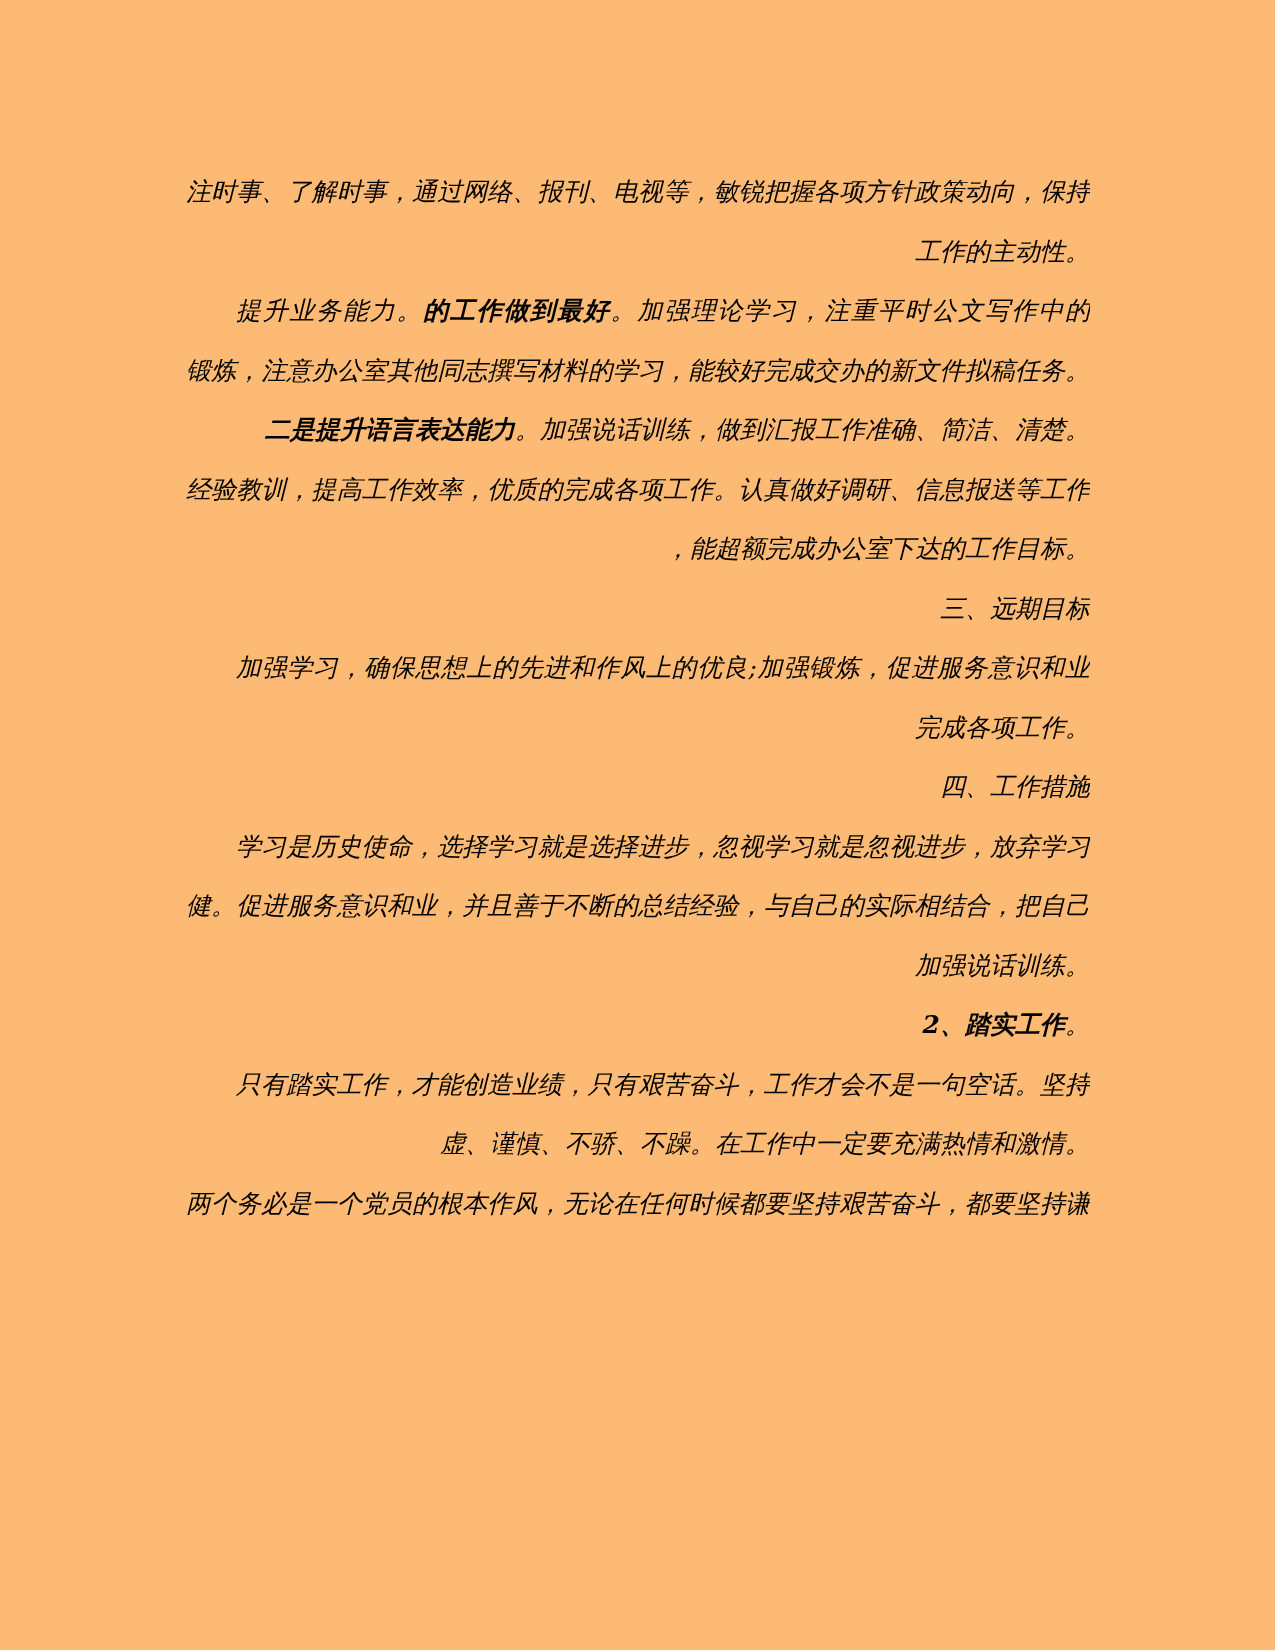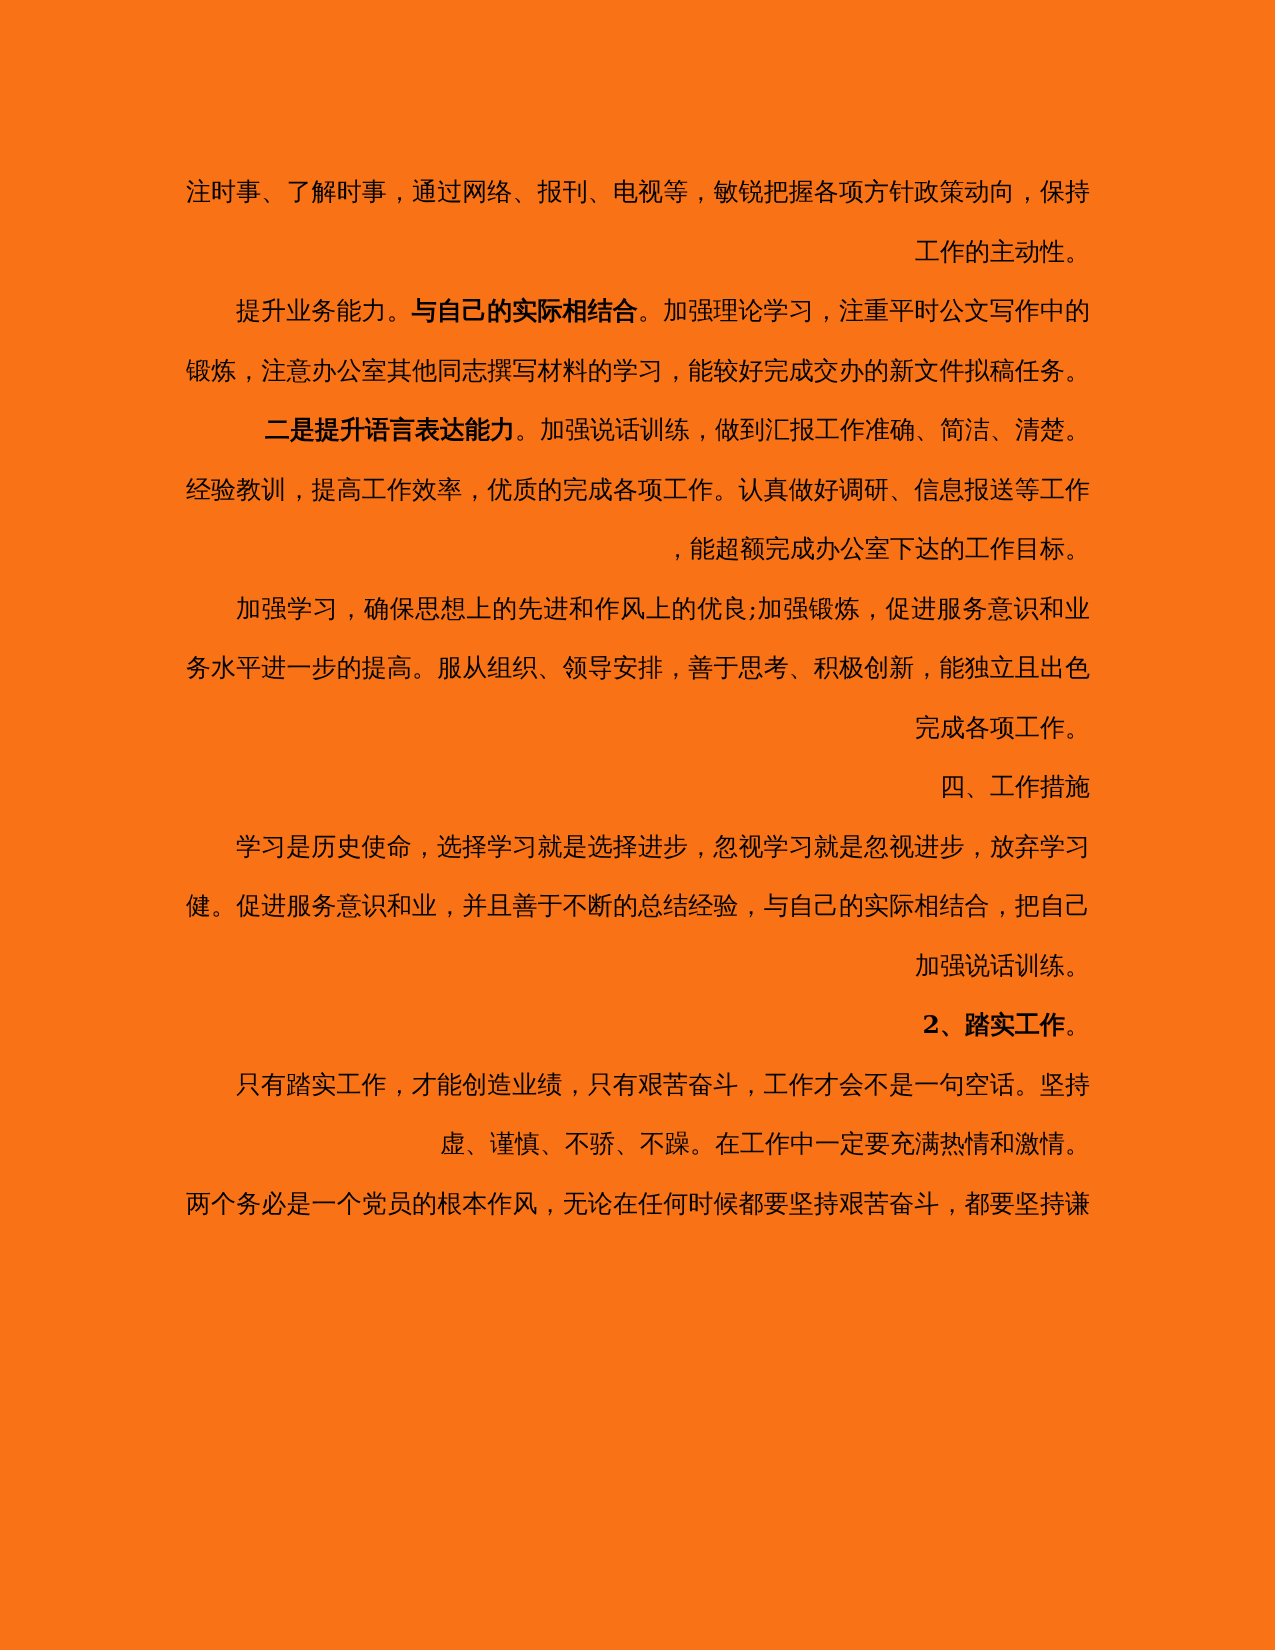--- a/index.html
+++ b/index.html
@@ -4,22 +4,23 @@
 <style>
   html, body {
     margin: 0;
     padding: 0;
     background: #ffffff;
   }
   .page {
     position: relative;
     width: 1275px;
     height: 1650px;
-    background: #f97316;
+    background: #fdba74;
     overflow: hidden;
+    font-style: italic;
   }
   .doc-body {
     position: absolute;
     left: 186px;
     top: 162px;
     width: 904px;
     color: #000000;
     font-family: "DejaVu Serif", "Liberation Serif", serif;
     font-size: 25px;
     line-height: 59.5px;
@@ -40,27 +41,27 @@
     font-weight: 700;
   }
 </style>
 </head>
 <body>
 
 <div class="page">
   <div class="doc-body" id="doc-body">
       <div class="line fill"><span class="run">注时事、了解时事，通过网络、报刊、电视等，敏锐把握各项方针政策动向，保持</span></div>
       <div class="line"><span class="run">工作的主动性。</span></div>
-      <div class="line indent fill"><span class="run">提升业务能力。</span><span class="run bold">与自己的实际相结合</span><span class="run">。加强理论学习，注重平时公文写作中的</span></div>
+      <div class="line indent fill"><span class="run">提升业务能力。</span><span class="run bold">的工作做到最好</span><span class="run">。加强理论学习，注重平时公文写作中的</span></div>
       <div class="line fill"><span class="run">锻炼，注意办公室其他同志撰写材料的学习，能较好完成交办的新文件拟稿任务。</span></div>
       <div class="line"><span class="run bold">二是提升语言表达能力</span><span class="run">。加强说话训练，做到汇报工作准确、简洁、清楚。</span></div>
       <div class="line fill"><span class="run">经验教训，提高工作效率，优质的完成各项工作。认真做好调研、信息报送等工作</span></div>
       <div class="line"><span class="run">，能超额完成办公室下达的工作目标。</span></div>
+      <div class="line indent"><span class="run">三、远期目标</span></div>
       <div class="line indent fill"><span class="run">加强学习，确保思想上的先进和作风上的优良;加强锻炼，促进服务意识和业</span></div>
-      <div class="line fill"><span class="run">务水平进一步的提高。服从组织、领导安排，善于思考、积极创新，能独立且出色</span></div>
       <div class="line"><span class="run">完成各项工作。</span></div>
       <div class="line indent"><span class="run">四、工作措施</span></div>
       <div class="line indent fill"><span class="run">学习是历史使命，选择学习就是选择进步，忽视学习就是忽视进步，放弃学习</span></div>
       <div class="line fill"><span class="run">健。促进服务意识和业，并且善于不断的总结经验，与自己的实际相结合，把自己</span></div>
       <div class="line"><span class="run">加强说话训练。</span></div>
       <div class="line indent"><span class="run bold">2、踏实工作</span><span class="run">。</span></div>
       <div class="line indent fill"><span class="run">只有踏实工作，才能创造业绩，只有艰苦奋斗，工作才会不是一句空话。坚持</span></div>
       <div class="line"><span class="run">虚、谨慎、不骄、不躁。在工作中一定要充满热情和激情。</span></div>
       <div class="line fill"><span class="run">两个务必是一个党员的根本作风，无论在任何时候都要坚持艰苦奋斗，都要坚持谦</span></div>
     </div>

